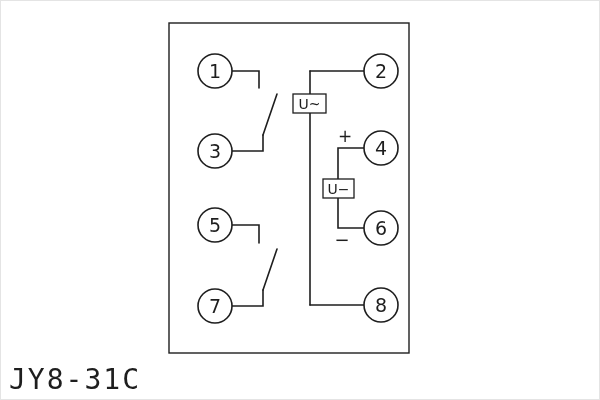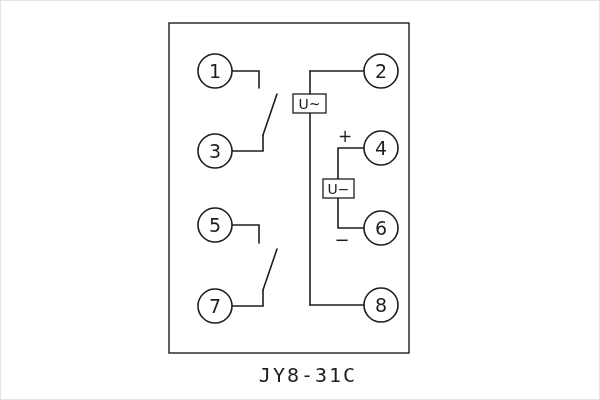--- a/index.html
+++ b/index.html
@@ -22,26 +22,25 @@
     position: absolute;
     left: 0;
     top: 0;
     color: var(--line);
   }
   .screen svg text {
     font-family: "DejaVu Sans", sans-serif;
   }
   .caption {
     position: absolute;
-    left: 16px;
+    left: 8px;
     right: 0;
     top: 362px;
-    text-align: center;
     font-family: "DejaVu Sans Mono", monospace;
-    font-size: 20px;
+    font-size: 28px;
     letter-spacing: 2px;
     color: var(--line);
   }
 </style>
 </head>
 <body>
 
 <div class="screen" style="--line: #1e1e1e; background: rgb(255, 255, 255);">
 
   <svg width="600" height="400" viewBox="0 0 600 400">

